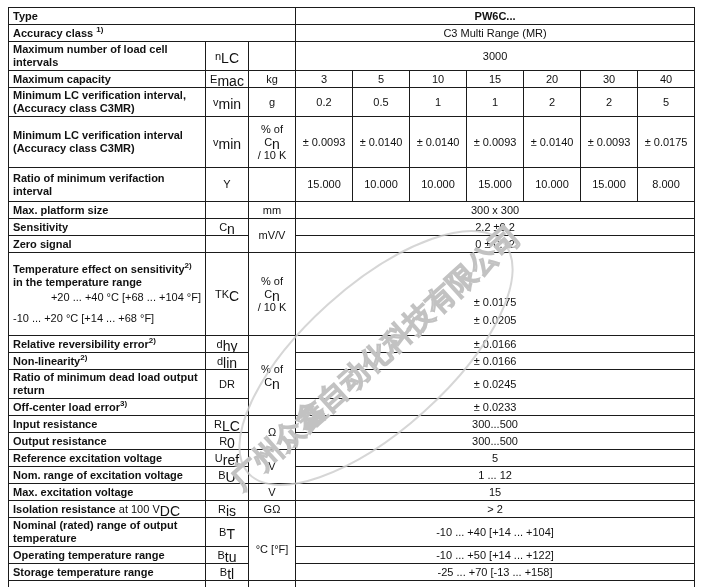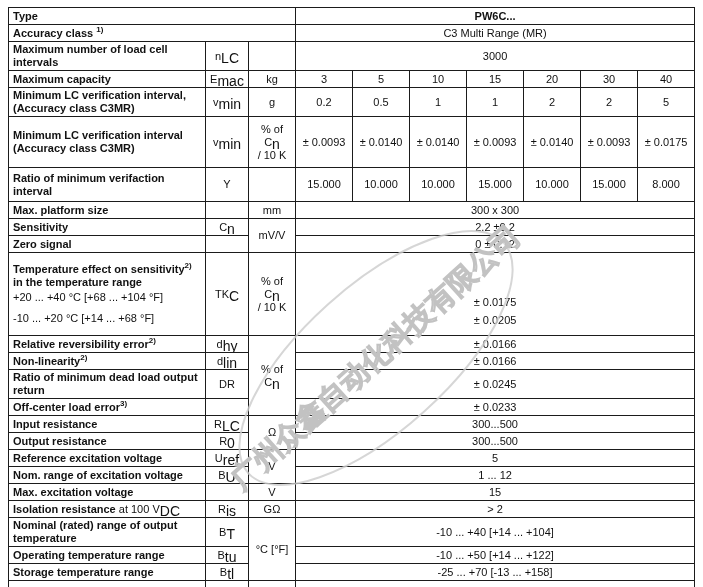--- a/index.html
+++ b/index.html
@@ -27,21 +27,21 @@
   sup { font-size: 8px; line-height: 0; }
 
   tr.h16 { height: 16px; }
   tr.h17 { height: 17px; }
   tr.h28 { height: 28px; padding-left: 22px; }
   tr.h29 { height: 29px; }
   tr.h34 { height: 34px; }
   tr.h51 { height: 51px; }
   tr.h83 { height: 83px; margin-left: 24px; }
 
-  .range-line { font-weight: normal; margin-top: 2px; }
+  .range-line { font-weight: normal; margin-top: 2px; text-align: right; }
   .range-line2 { font-weight: normal; margin-top: 8px; }
   td.val-bottom { vertical-align: bottom; padding-bottom: 8px; }
   td.val-bottom .v2 { margin-top: 5px; }
 
   .watermark {
     position: absolute; left: 376px; top: 358px;
     transform: translate(-50%,-50%) rotate(-42deg);
     font-size: 29px; font-weight: bold; white-space: nowrap;
     letter-spacing: 0px;
     color: rgba(195,195,195,0.28);

